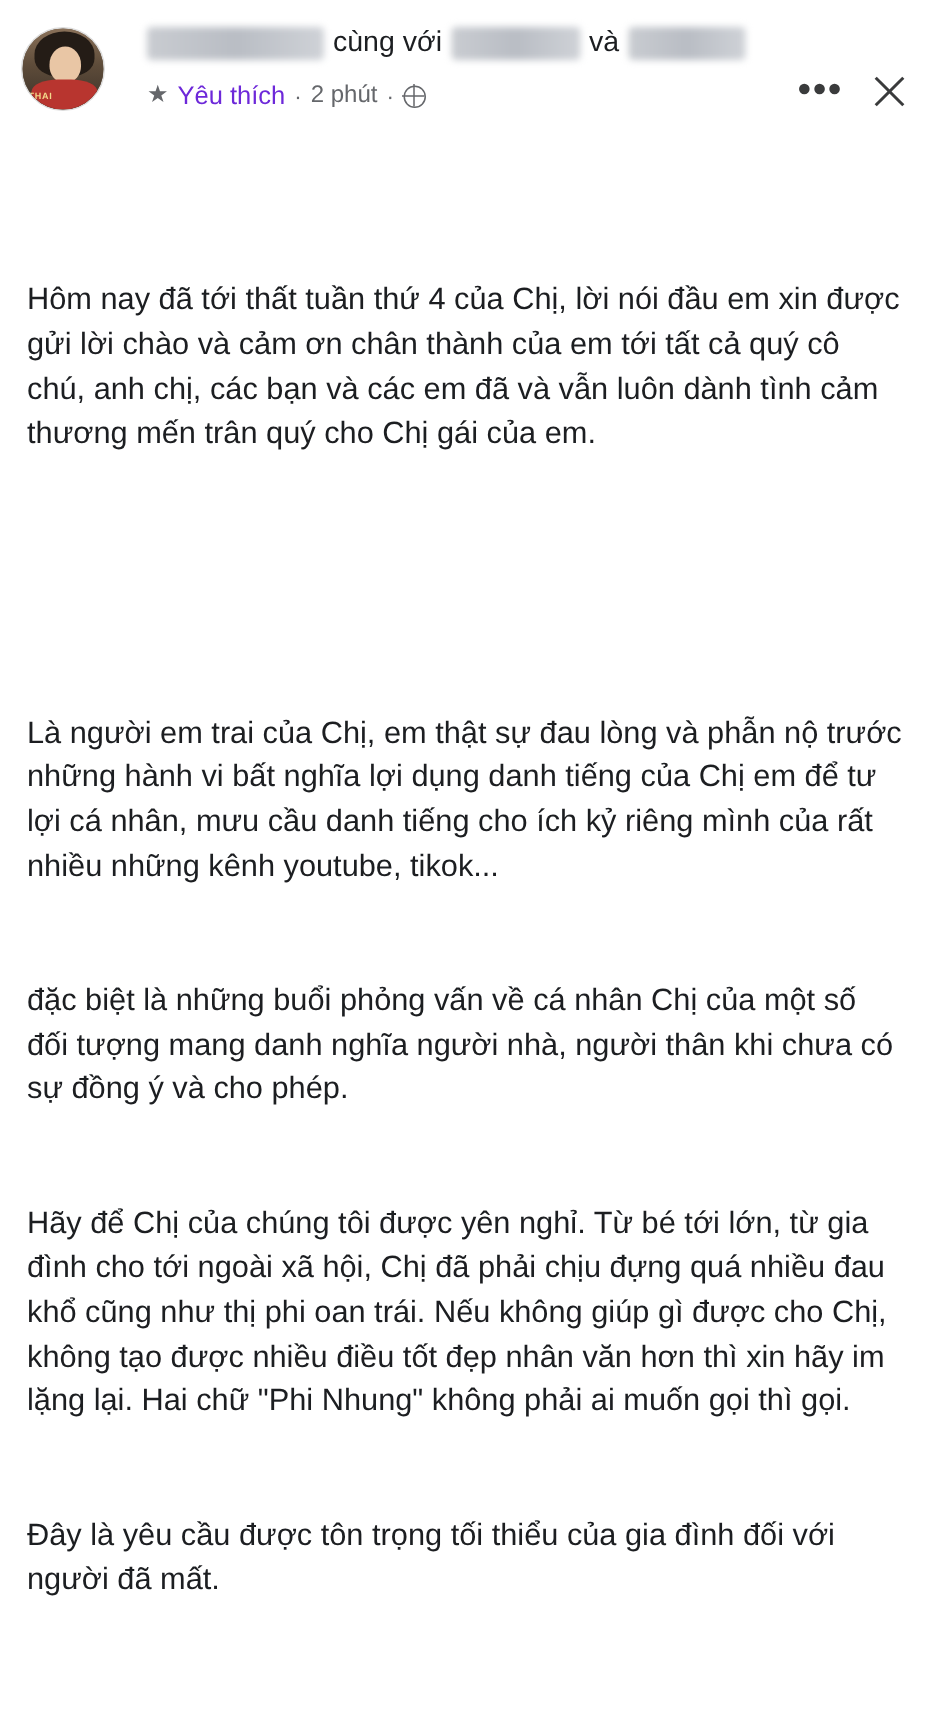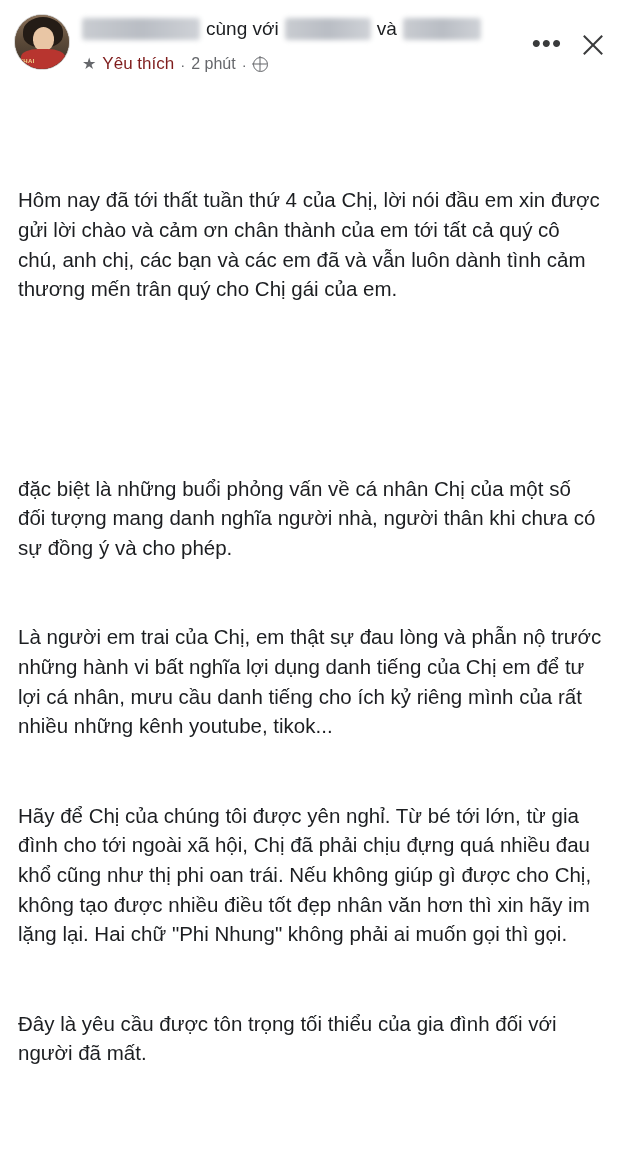--- a/index.html
+++ b/index.html
@@ -13,23 +13,24 @@
     height: 1154px;
     font-family: "Liberation Sans", sans-serif;
     color: #1c1e21;
     overflow: hidden;
     position: relative;
   }
 
   
   .post-header {
     display: flex;
-    align-items: center;
+    align-items: flex-end;
     padding: 10px 14px 0 14px;
     position: relative;
+    gap: 16px;
   }
   .avatar {
     width: 56px;
     height: 56px;
     border-radius: 50%;
     flex: 0 0 56px;
     overflow: hidden;
     position: relative;
     background: #6b5b4a;
     border: 1px solid #ddd;
@@ -105,21 +106,21 @@
     margin-top: 10px;
     font-size: 16px;
     color: #65676b;
   }
   .star-icon {
     color: #65676b;
     font-size: 16px;
     line-height: 1;
   }
   .fav-label {
-    color: #7f1d1d;
+    color: #6d28d9;
     font-size: 17px;
   }
   .dot-sep { color: #65676b; font-size: 15px; }
   .globe-icon {
     display: inline-block;
     width: 15px;
     height: 15px;
     border-radius: 50%;
     border: 1.6px solid #65676b;
     position: relative;
@@ -222,22 +223,22 @@
     <div class="dots-btn">•••</div>
     <div class="close-btn"></div>
   </div>
 </div>
 
 <div class="post-body">
 
   <div class="para">Hôm nay đã tới thất tuần thứ 4 của Chị, lời nói đầu em xin được gửi lời chào và cảm ơn chân thành của em tới tất cả quý cô chú, anh chị, các bạn và các em đã và vẫn luôn dành tình cảm thương mến trân quý cho Chị gái của em.</div>
   <div class="spacer"></div>
 
+  <div class="para">Là người em trai của Chị, em thật sự đau lòng và phẫn nộ trước những hành vi bất nghĩa lợi dụng danh tiếng của Chị em để tư lợi cá nhân, mưu cầu danh tiếng cho ích kỷ riêng mình của rất nhiều những kênh youtube, tikok...</div>
   <div class="para">đặc biệt là những buổi phỏng vấn về cá nhân Chị của một số đối tượng mang danh nghĩa người nhà, người thân khi chưa có sự đồng ý và cho phép.</div>
-  <div class="para">Là người em trai của Chị, em thật sự đau lòng và phẫn nộ trước những hành vi bất nghĩa lợi dụng danh tiếng của Chị em để tư lợi cá nhân, mưu cầu danh tiếng cho ích kỷ riêng mình của rất nhiều những kênh youtube, tikok...</div>
   <div class="para">Hãy để Chị của chúng tôi được yên nghỉ. Từ bé tới lớn, từ gia đình cho tới ngoài xã hội, Chị đã phải chịu đựng quá nhiều đau khổ cũng như thị phi oan trái. Nếu không giúp gì được cho Chị, không tạo được nhiều điều tốt đẹp nhân văn hơn thì xin hãy im lặng lại. Hai chữ "Phi Nhung" không phải ai muốn gọi thì gọi.</div>
   <div class="para">Đây là yêu cầu được tôn trọng tối thiểu của gia đình đối với người đã mất.</div>
   <div class="spacer"></div>
 
   
 
   
 
   
 

